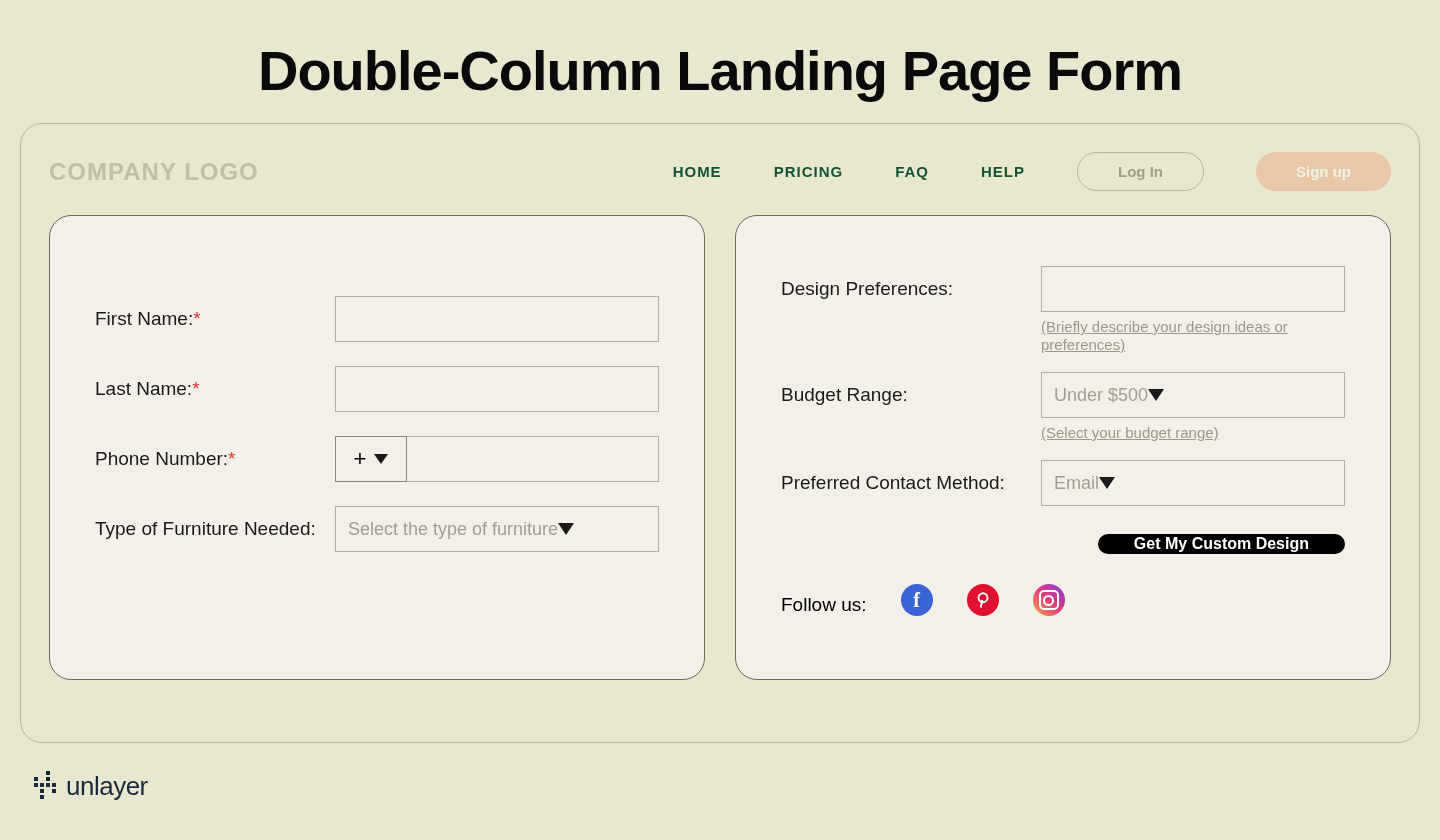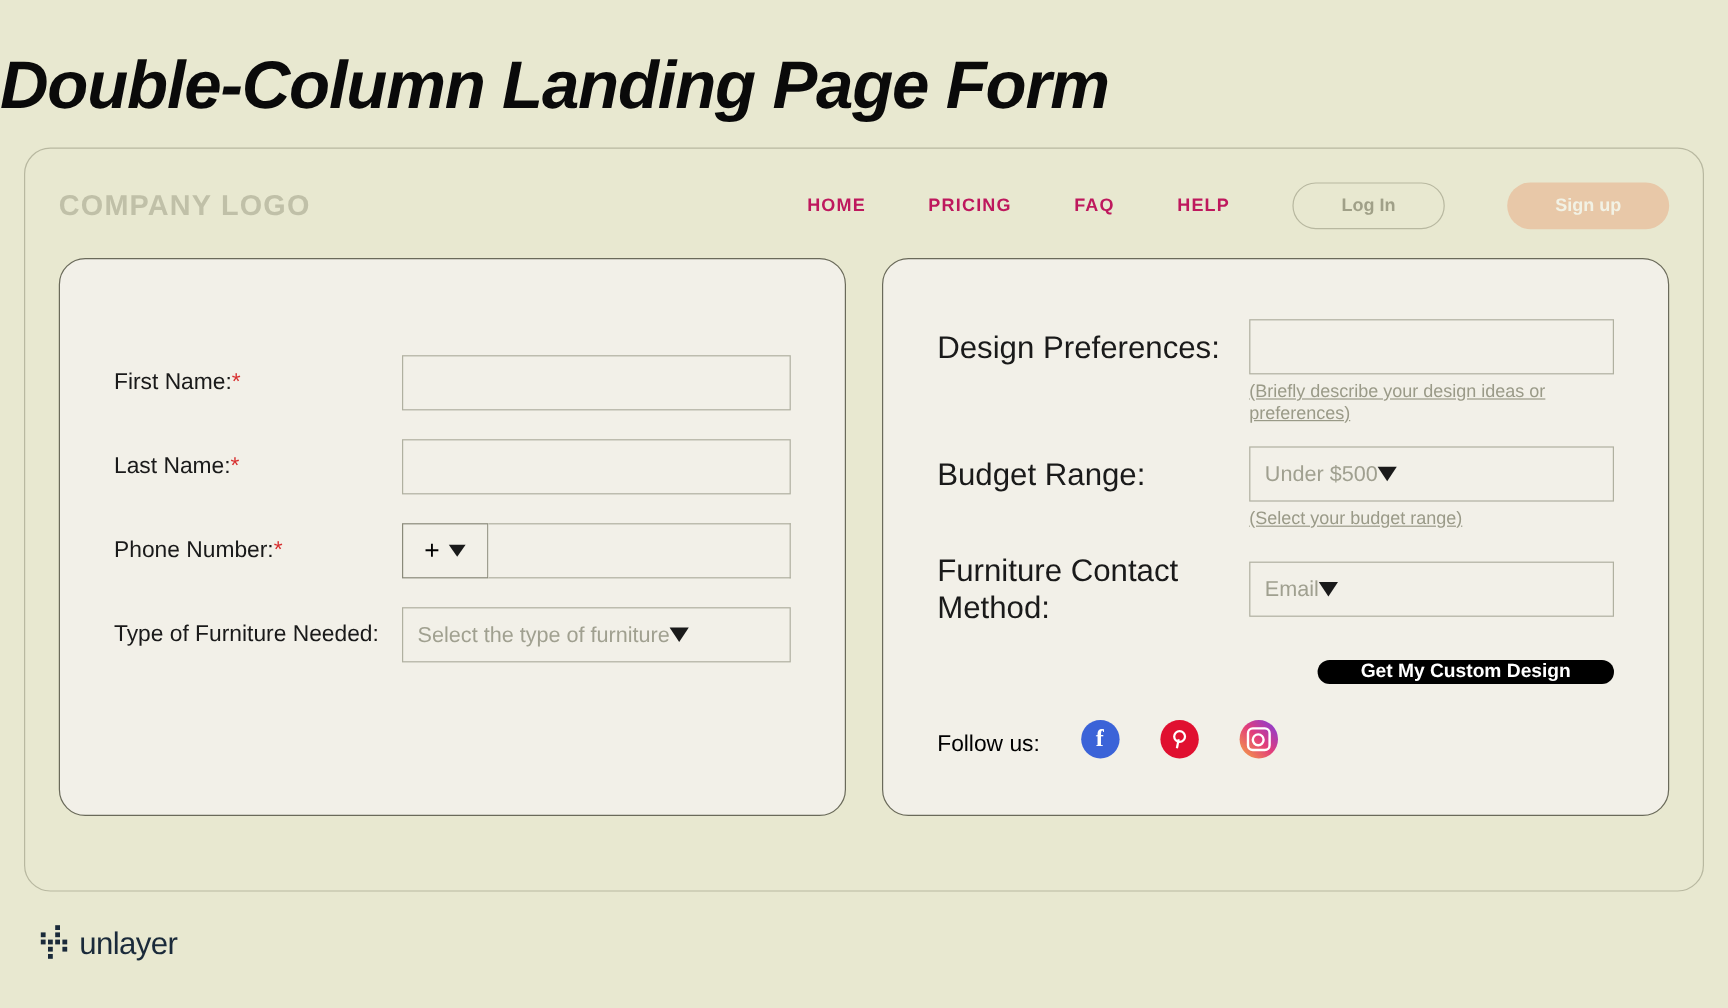--- a/index.html
+++ b/index.html
@@ -5,27 +5,26 @@
   * { box-sizing: border-box; margin: 0; padding: 0; }
   body {
     width: 1440px;
     height: 840px;
     background: #e8e8d0;
     font-family: -apple-system, BlinkMacSystemFont, "Segoe UI", Arial, sans-serif;
     overflow: hidden;
     position: relative;
   }
   .page-title {
-    text-align: left;
+    text-align: center;
     font-size: 56px;
     font-weight: 800;
     color: #0a0a0a;
     margin-top: 38px;
     letter-spacing: -1px;
-    font-style: italic;
   }
   .container {
     margin: 20px 20px 0 20px;
     border: 1.5px solid #b8b8a0;
     border-radius: 22px;
     padding: 28px 28px 60px 28px;
     height: 620px;
     position: relative;
   }
   .navbar {
@@ -41,21 +40,21 @@
   }
   .nav-links {
     margin-left: auto;
     display: flex;
     align-items: center;
     gap: 52px;
   }
   .nav-link {
     font-size: 15px;
     font-weight: 700;
-    color: #be185d;
+    color: #14532d;
     letter-spacing: 1px;
     cursor: pointer;
   }
   .login-btn {
     border: 1.5px solid #b8b8a0;
     background: transparent;
     color: #a0a088;
     font-weight: 700;
     font-size: 15px;
     padding: 10px 40px;
@@ -90,21 +89,21 @@
     margin-bottom: 24px;
   }
   .form-row.tight { margin-bottom: 6px; }
   .label {
     font-size: 19px;
     color: #1a1a1a;
     width: 240px;
     flex-shrink: 0;
   }
   .label-right {
-    font-size: 26px;
+    font-size: 19px;
     color: #1a1a1a;
     width: 260px;
     flex-shrink: 0;
   }
   .req { color: #d83030; }
   .input, .select {
     flex: 1;
     height: 46px;
     border: 1px solid #b0b0a0;
     background: #f2f0e8;
@@ -288,21 +287,21 @@
       <div class="form-row tight">
         <div class="label-right">Budget Range:</div>
         <div class="select">
           <span class="placeholder">Under $500</span>
           <span class="caret"></span>
         </div>
       </div>
       <div class="hint">(Select your budget range)</div>
 
       <div class="form-row">
-        <div class="label-right">Furniture Contact Method:</div>
+        <div class="label-right">Preferred Contact Method:</div>
         <div class="select">
           <span class="placeholder">Email</span>
           <span class="caret"></span>
         </div>
       </div>
 
       <div class="submit-row">
         <button class="submit-btn">Get My Custom Design</button>
       </div>
 

